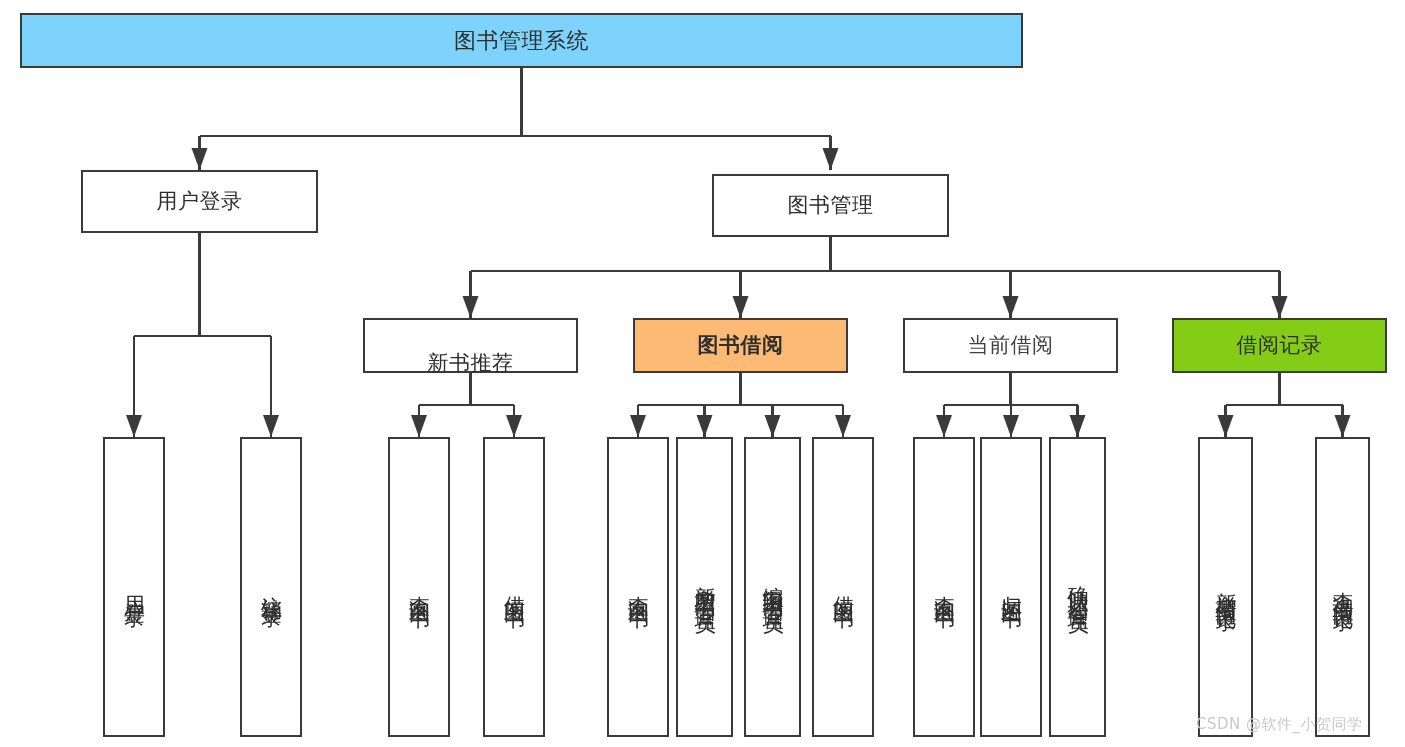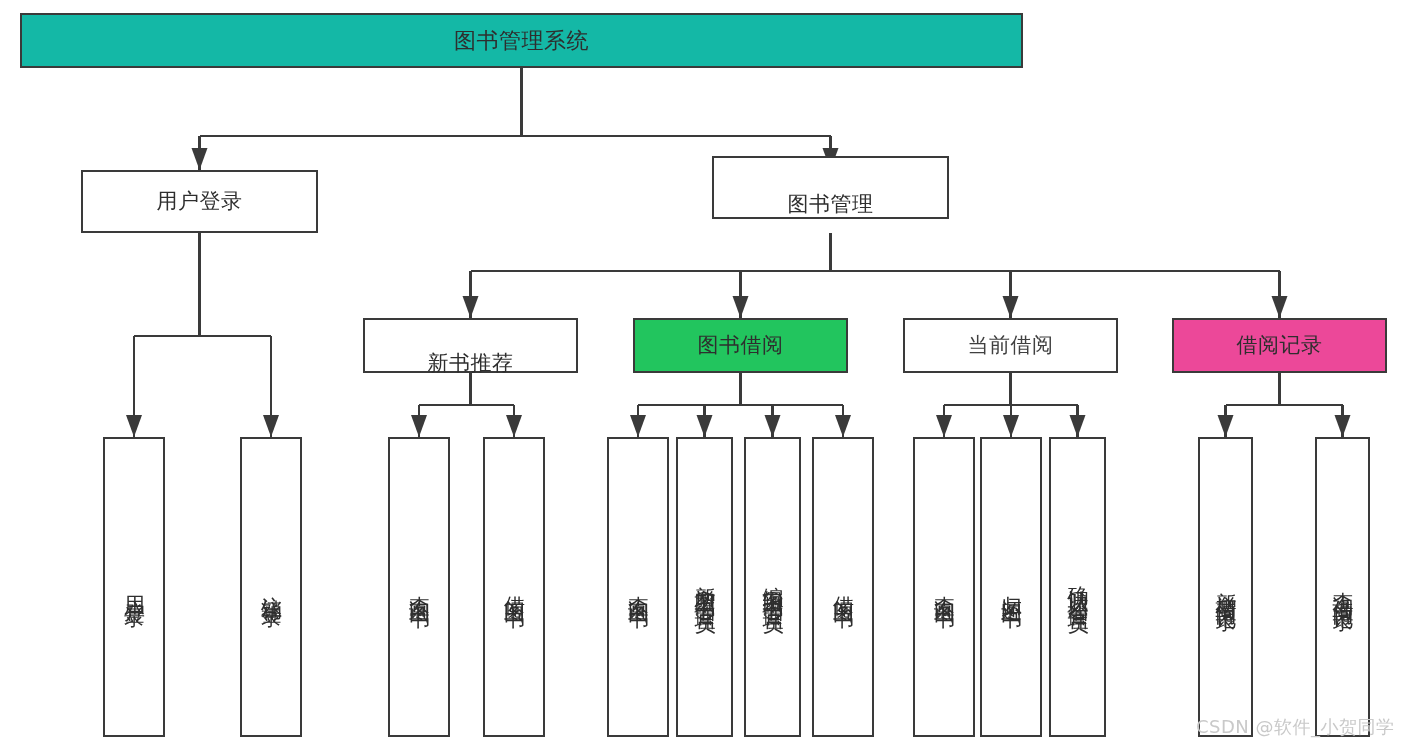--- a/index.html
+++ b/index.html
@@ -39,21 +39,21 @@
     font-size:21px;
     line-height:1.0;
     letter-spacing:4px;
     white-space:nowrap;
     max-height:280px;
   }
 
   .watermark{
     position:absolute;
     color:#c9c9c9;
-    font-size:18px;
+    font-size:15px;
     letter-spacing:0.5px;
     z-index:5;
     white-space:nowrap;
     pointer-events:none;
   }
 </style>
 </head>
 <body>
 
 <div id="stage">
@@ -105,39 +105,39 @@
       <line x1="1077.5" y1="405" x2="1077.5" y2="437" stroke="#3a3a3a" stroke-width="2.5" shape-rendering="crispEdges"></line>
       <polygon points="1069.5,415 1085.5,415 1077.5,437" fill="#3a3a3a"></polygon>
       <line x1="1279.5" y1="373" x2="1279.5" y2="405" stroke="#3a3a3a" stroke-width="2.5" shape-rendering="crispEdges"></line>
       <line x1="1225.5" y1="405" x2="1342.5" y2="405" stroke="#3a3a3a" stroke-width="2.5" shape-rendering="crispEdges"></line>
       <line x1="1225.5" y1="405" x2="1225.5" y2="437" stroke="#3a3a3a" stroke-width="2.5" shape-rendering="crispEdges"></line>
       <polygon points="1217.5,415 1233.5,415 1225.5,437" fill="#3a3a3a"></polygon>
       <line x1="1342.5" y1="405" x2="1342.5" y2="437" stroke="#3a3a3a" stroke-width="2.5" shape-rendering="crispEdges"></line>
       <polygon points="1334.5,415 1350.5,415 1342.5,437" fill="#3a3a3a"></polygon>
     </svg>
   <div id="boxes">
-      <div class="node-box h-box root" style="left: 20px; top: 13px; width: 1003px; height: 55px; border-color: rgb(58, 58, 58); background: #14b8a6;">
+      <div class="node-box h-box root" style="left: 20px; top: 13px; width: 1003px; height: 55px; border-color: rgb(58, 58, 58); background: #7dd3fc;">
         <span class="node-label" style="color: rgb(46, 46, 46);">图书管理系统</span>
       </div>
       <div class="node-box h-box" style="left: 81px; top: 170px; width: 237px; height: 63px; border-color: rgb(58, 58, 58); background: rgb(255, 255, 255);">
         <span class="node-label" style="color: rgb(46, 46, 46);">用户登录</span>
       </div>
-      <div class="node-box h-box" style="left: 712px; top: 156px; width: 237px; height: 63px; border-color: rgb(58, 58, 58); background: rgb(255, 255, 255); align-items: flex-end;">
+      <div class="node-box h-box" style="left: 712px; top: 174px; width: 237px; height: 63px; border-color: rgb(58, 58, 58); background: rgb(255, 255, 255);">
         <span class="node-label" style="color: rgb(46, 46, 46);">图书管理</span>
       </div>
       <div class="node-box h-box" style="left: 363px; top: 318px; width: 215px; height: 55px; border-color: rgb(58, 58, 58); background: rgb(255, 255, 255);">
         <span class="node-label" style="color: rgb(46, 46, 46); margin-top: 36px;">新书推荐</span>
       </div>
-      <div class="node-box h-box" style="left: 633px; top: 318px; width: 215px; height: 55px; border-color: rgb(58, 58, 58); background: #22c55e;">
+      <div class="node-box h-box" style="left: 633px; top: 318px; width: 215px; height: 55px; border-color: rgb(58, 58, 58); background: #fdba74; font-weight: bold;">
         <span class="node-label" style="color: rgb(46, 46, 46);">图书借阅</span>
       </div>
       <div class="node-box h-box" style="left: 903px; top: 318px; width: 215px; height: 55px; border-color: rgb(58, 58, 58); background: rgb(255, 255, 255);">
         <span class="node-label" style="color: #404040;">当前借阅</span>
       </div>
-      <div class="node-box h-box" style="left: 1172px; top: 318px; width: 215px; height: 55px; border-color: rgb(58, 58, 58); background: #ec4899;">
+      <div class="node-box h-box" style="left: 1172px; top: 318px; width: 215px; height: 55px; border-color: rgb(58, 58, 58); background: #84cc16;">
         <span class="node-label" style="color: rgb(46, 46, 46);">借阅记录</span>
       </div>
       <div class="node-box v-box" style="left: 103px; top: 437px; width: 62px; height: 300px; border-color: rgb(58, 58, 58); background: rgb(255, 255, 255);">
         <span class="node-label" style="color: rgb(46, 46, 46);">用户登录</span>
       </div>
       <div class="node-box v-box" style="left: 240px; top: 437px; width: 62px; height: 300px; border-color: rgb(58, 58, 58); background: rgb(255, 255, 255);">
         <span class="node-label" style="color: rgb(46, 46, 46);">注销登录</span>
       </div>
       <div class="node-box v-box" style="left: 388px; top: 437px; width: 62px; height: 300px; border-color: rgb(58, 58, 58); background: rgb(255, 255, 255);">
         <span class="node-label" style="color: rgb(46, 46, 46);">查询图书</span>

